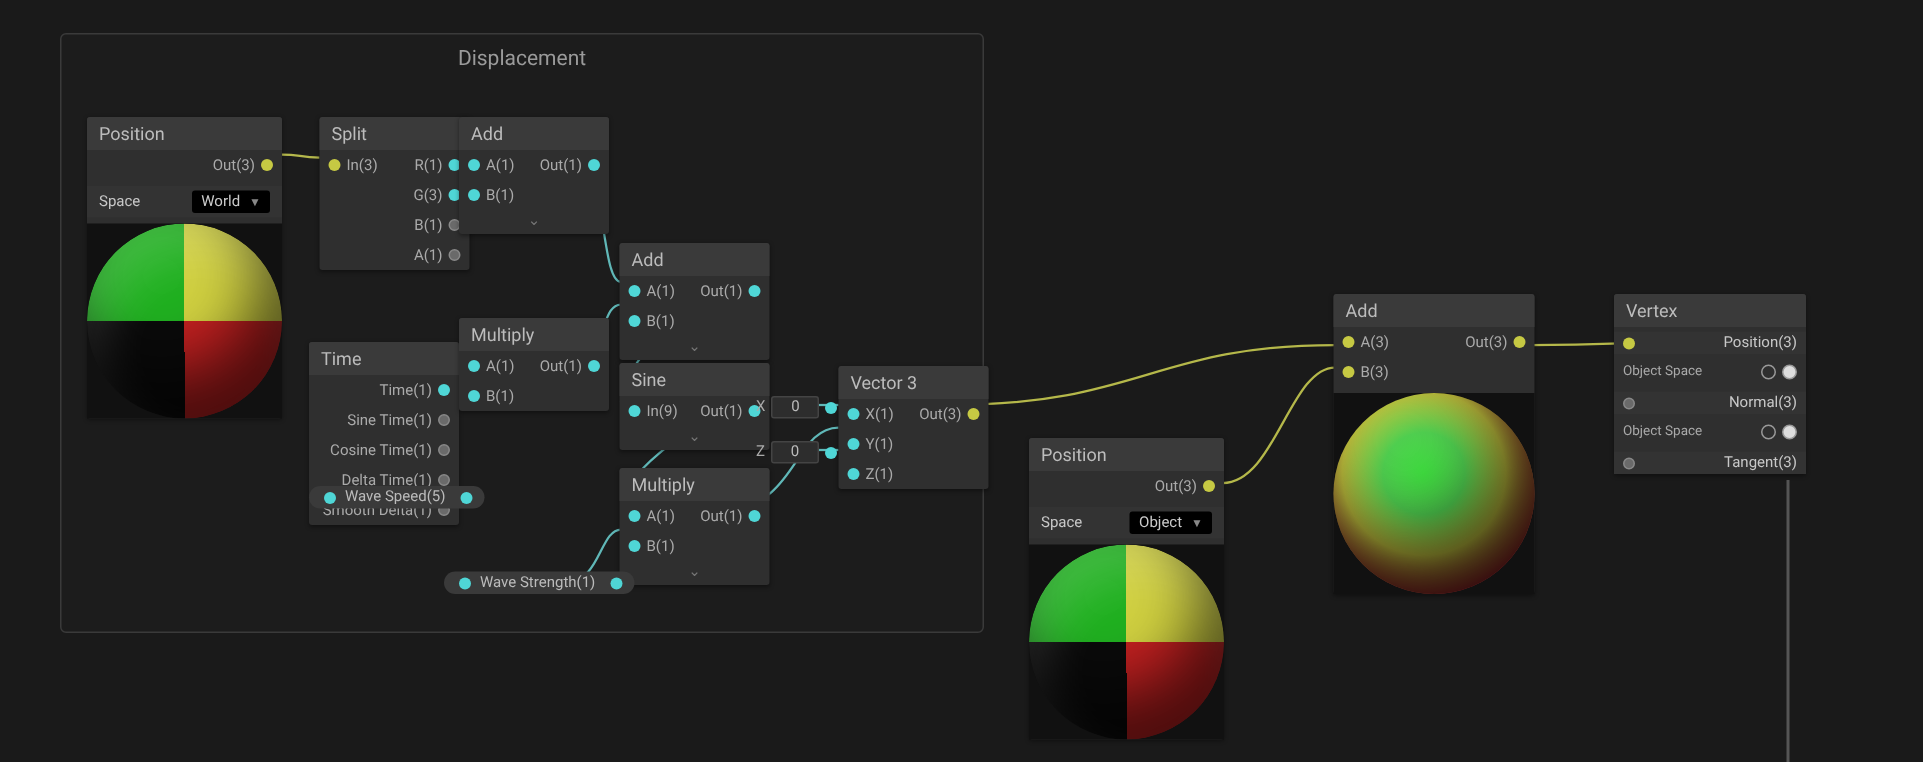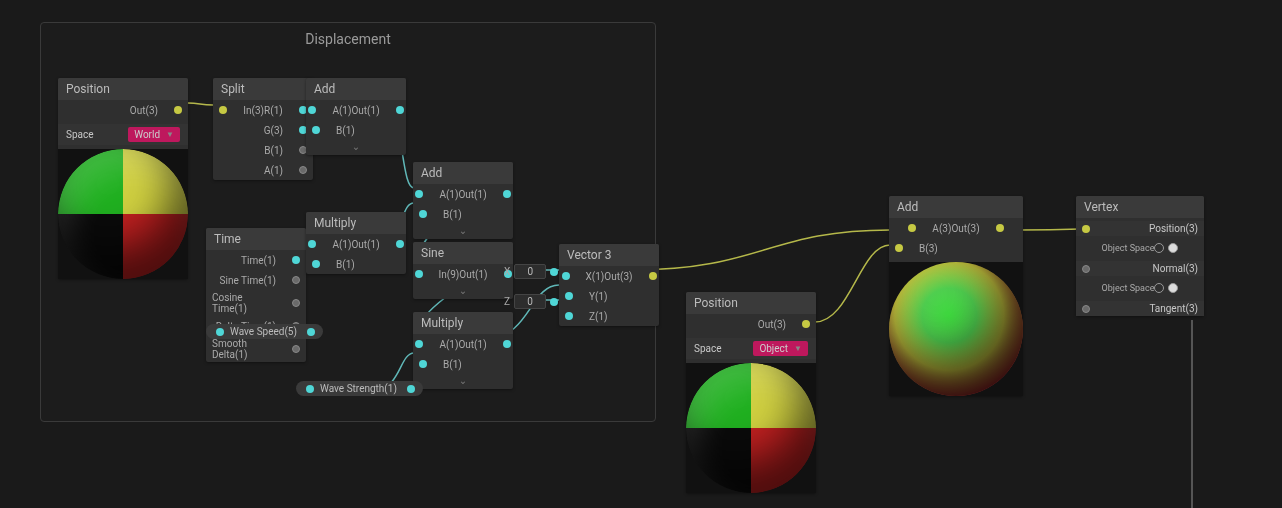--- a/index.html
+++ b/index.html
@@ -52,49 +52,49 @@
     background: var(--node-header);
     padding: 4px 8px;
     font-size: 12px;
     color: #bcbcbc;
     border-top-left-radius: 2px;
     border-top-right-radius: 2px;
   }
   .row {
     display: flex;
     align-items: center;
-    justify-content: center;
+    justify-content: space-between;
     padding: 2px 6px;
     font-size: 10px;
     color: #aaa;
     position: relative;
     min-height: 16px;
   }
   .row.right { justify-content: flex-end; }
   .row.left { justify-content: flex-start; }
-  .inrow { display: flex; align-items: center; gap: 12px; }
+  .inrow { display: flex; align-items: center; gap: 0; }
   .port {
     width: 8px; height: 8px;
     border-radius: 50%;
     display: inline-block;
     flex: 0 0 8px;
   }
   .port.yellow { background: var(--port-yellow); }
   .port.cyan { background: var(--port-cyan); }
   .port.gray { background: #6a6a6a; border: 1px solid #888; box-sizing: border-box; }
   .port.out { margin-left: 4px; }
   .port.in { margin-right: 4px; }
   .label-field {
     display: flex; justify-content: space-between; align-items: center;
     padding: 3px 8px; background: #333;
     margin-top: 4px;
     font-size: 10px;
   }
   .select {
-    background: #be185d;
+    background: #000000;
     border: none;
     color: #ccc;
     font-size: 10px;
     padding: 2px 6px;
     border-radius: 2px;
     display: inline-flex; align-items: center; gap: 6px;
   }
   .select:after {
     content: "▼"; font-size: 8px; color: #888;
   }

